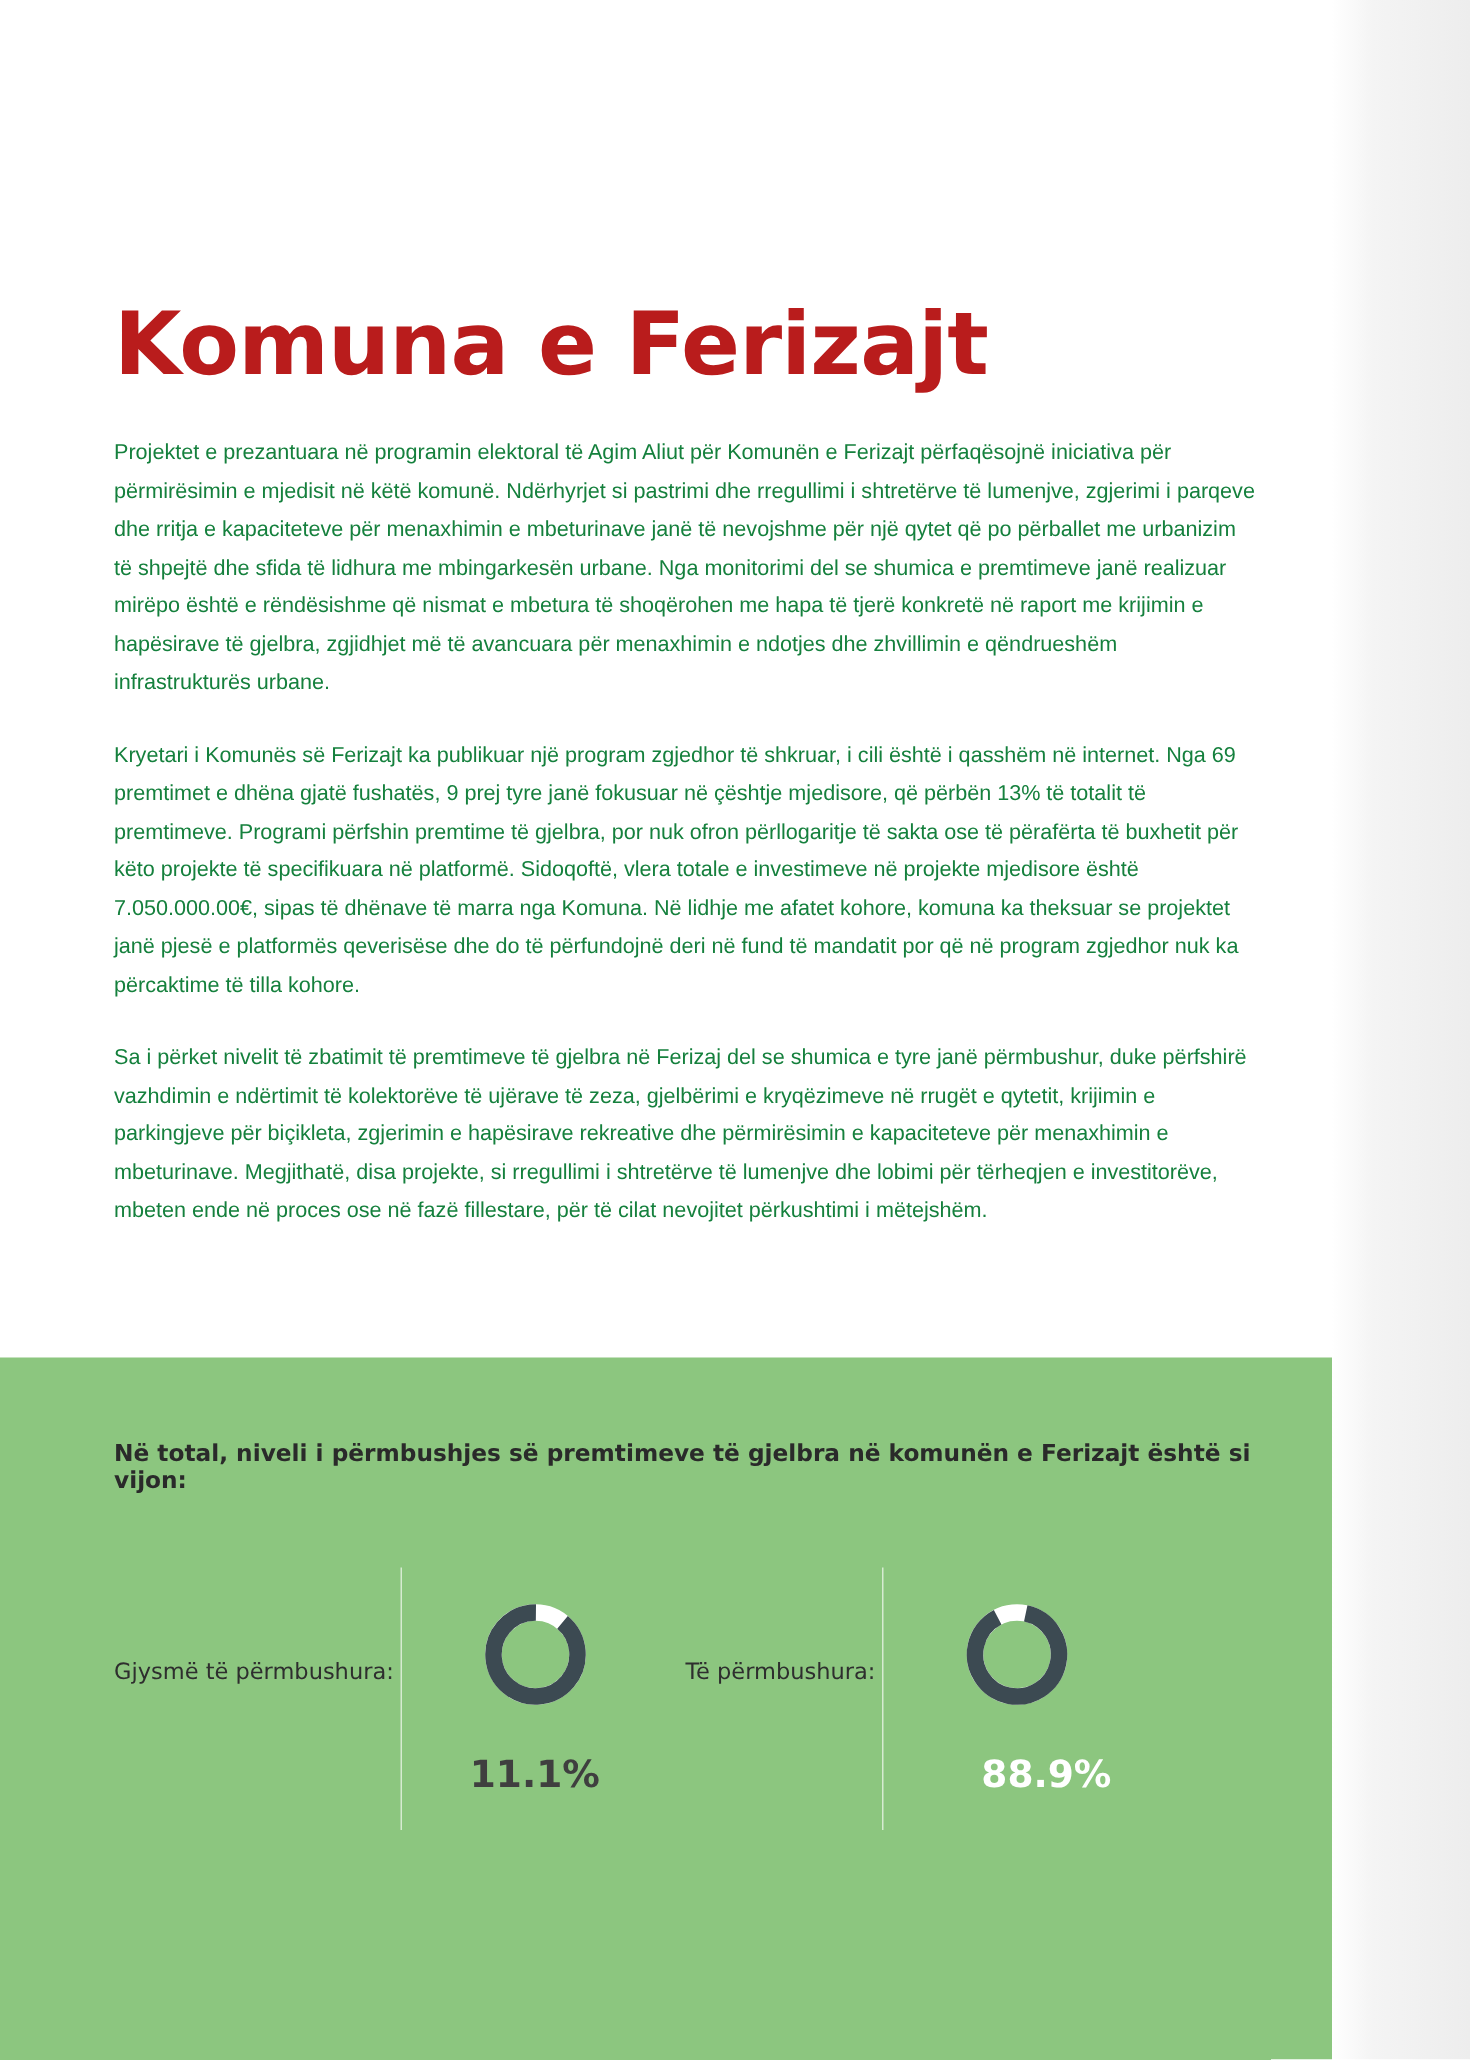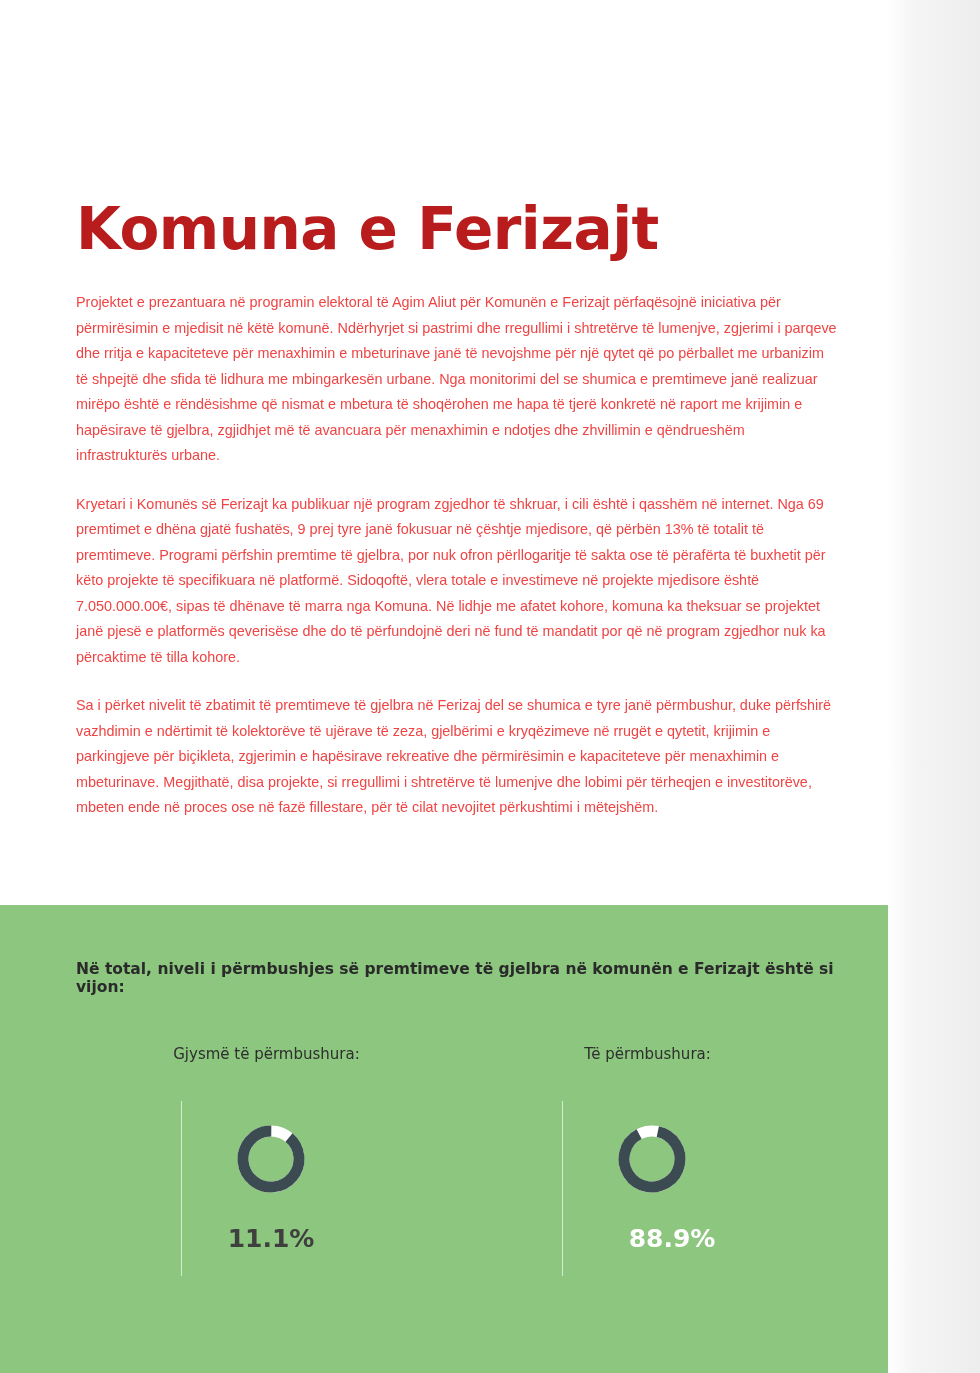--- a/index.html
+++ b/index.html
@@ -48,21 +48,21 @@
     font-weight: bold;
     color: #b91c1c;
     letter-spacing: -0.5px;
     font-family: "DejaVu Sans", sans-serif;
   }
   .body-text {
     position: absolute;
     left: 76px;
     width: 762px;
     top: 290px;
-    color: #ef4444;
+    color: #15803d;
     font-size: 14.4px;
     line-height: 25.5px;
     text-align: left;
   }
   .body-text p {
     margin: 0 0 23px 0;
   }
   .green-panel {
     position: absolute;
     left: 0;
@@ -84,21 +84,21 @@
   .stats-row {
     position: absolute;
     left: 76px;
     top: 140px;
     width: 762px;
     display: flex;
   }
   .stat-group {
     width: 50%;
     display: flex;
-    flex-direction: column;
+    flex-direction: row;
     align-items: center;
     position: relative;
   }
   .stat-caption {
     color: #2e2e2e;
     font-size: 15px;
     margin-bottom: 38px;
     font-family: "DejaVu Sans", sans-serif;
   }
   .stat-inner {

